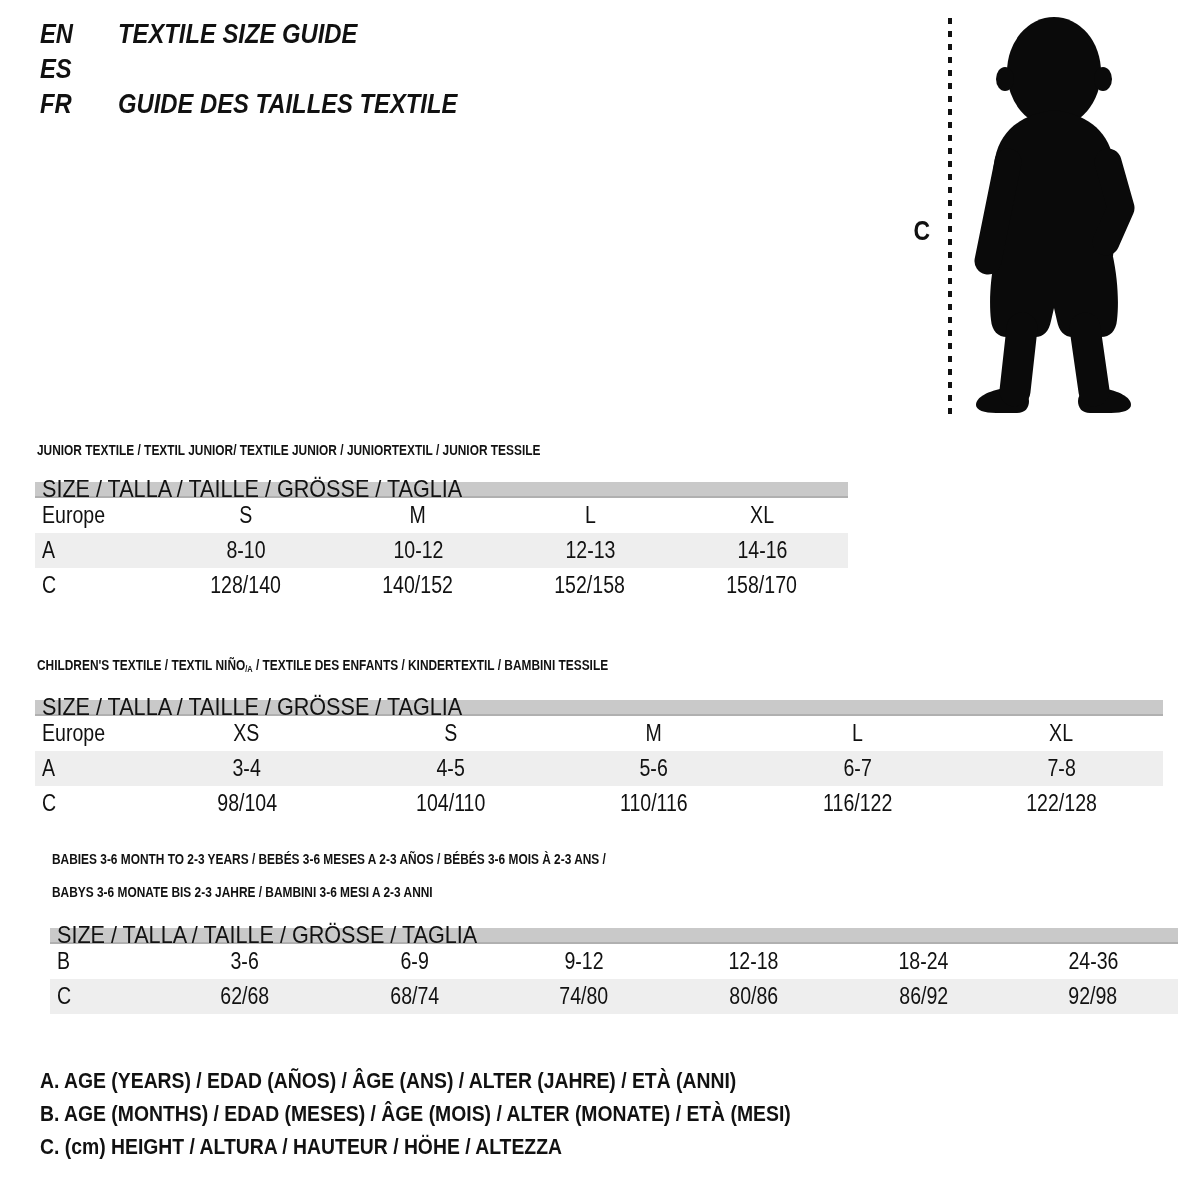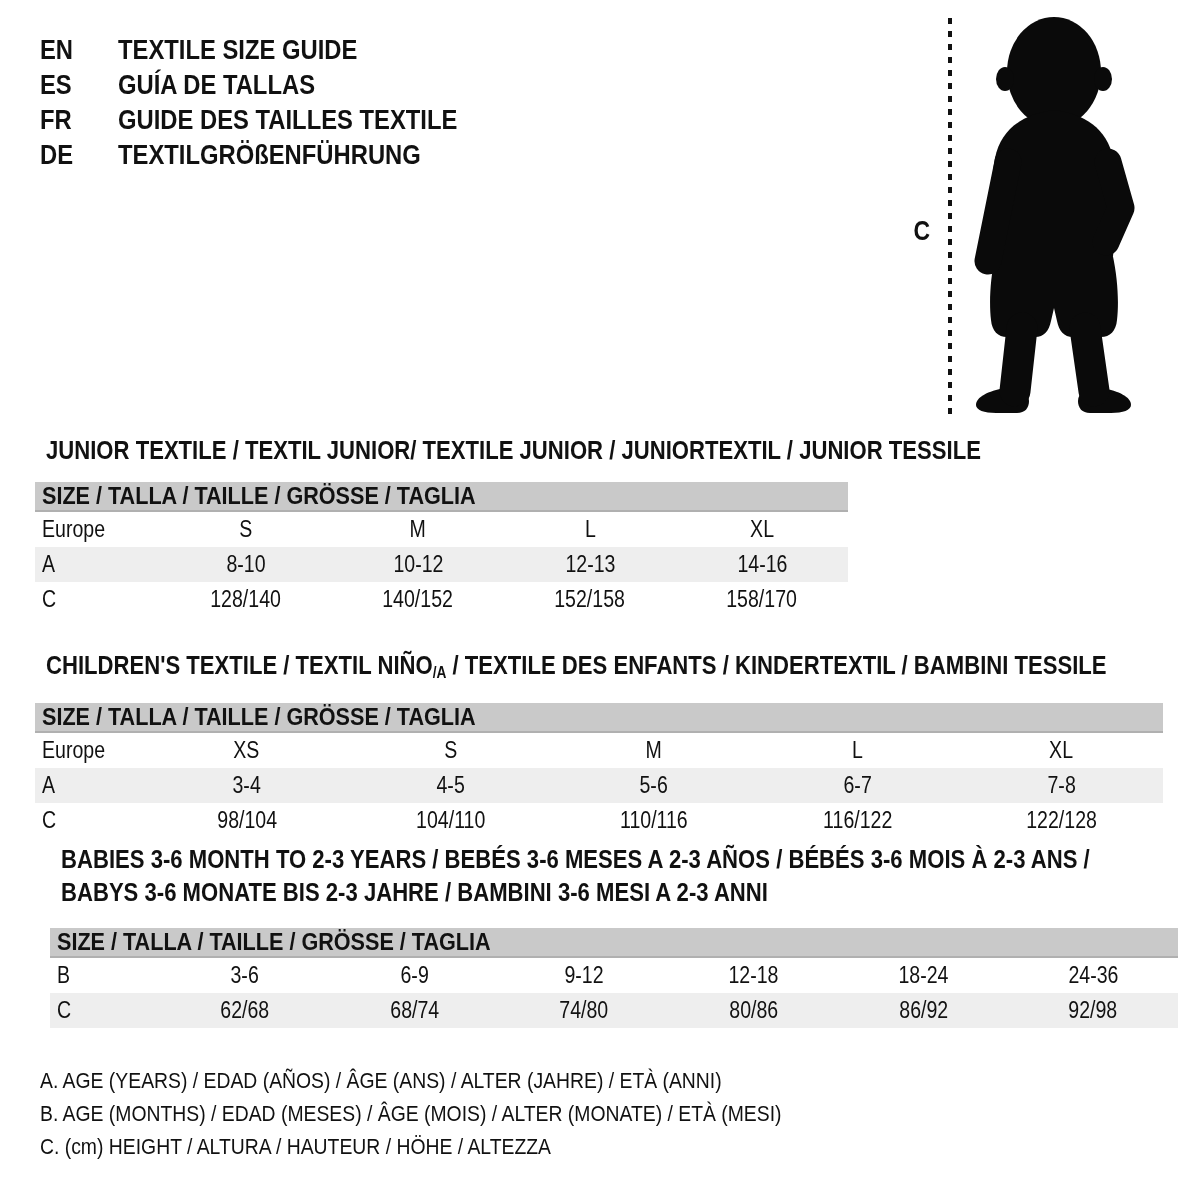--- a/index.html
+++ b/index.html
@@ -10,78 +10,73 @@
     color:#111111;
     overflow:hidden;
   }
   .page { position:relative; width:1200px; height:1200px; }
 
   
   .cnd-l { display:inline-block; transform:scaleX(.85); transform-origin:0 50%; white-space:nowrap; }
   .cnd-c { display:inline-block; transform:scaleX(.85); transform-origin:50% 50%; white-space:nowrap; }
 
   
-  .langs { position:absolute; left:40px; top:32px; }
+  .langs { position:absolute; left:40px; top:16px;font-style:italic; }
   .lang-row { display:grid; grid-template-columns:78px auto; height:35px; align-items:center;
               font-weight:700; font-size:28px; }
 
   
   .figure-line { position:absolute; left:948px; top:18px; width:4px; height:397px;
                  background:repeating-linear-gradient(to bottom,#111 0 6px,transparent 6px 13px); }
   .figure-label { position:absolute; left:912px; top:216px; font-size:27px; font-weight:700; }
   .toddler { position:absolute; left:966px; top:14px; }
 
   
   .sec { position:absolute; }
   #sec-junior   { left:35px; top:434px; width:813px; }
   #sec-children { left:35px; top:649px; width:1128px; }
   #sec-babies   { left:50px; top:843px; width:1128px; }
 
-  .sec-title { margin-left:11px; font-weight:700; font-size:26px; line-height:33px; }
+  .sec-title { margin-left:2px; font-weight:700; font-size:14px; line-height:33px; }
   .sec-title .subscript { font-size:0.62em; vertical-align:-0.22em; }
 
   #sec-junior   .tbl { margin-top:15px; }
   #sec-children .tbl { margin-top:14px; }
   #sec-babies   .tbl { margin-top:19px; }
 
-  .tbl-head { height:30px; box-sizing:border-box; background:var(--header-bar,#c9c9c9);
+  .tbl-head { height:16px; box-sizing:border-box; background:var(--header-bar,#c9c9c9);
               border-bottom:2px solid #b0b0b0; display:flex; align-items:center;
-              padding-left:7px; font-weight:700; font-size:24px; }
+              padding-left:7px; font-weight:400; font-size:24px; }
   .tbl-head .cnd-l { transform:scaleX(.9); }
   .tbl-row { height:35px; display:grid; align-items:center; font-size:23px; }
   .tbl-row.shaded { background:var(--row-shaded,#eeeeee); }
   .cell-label { padding-left:7px; }
   .cell-val { text-align:center; }
 
   
   .legend { position:absolute; left:40px; top:1064px; }
-  .legend-line { height:33px; font-weight:400; font-size:22px; line-height:33px; }
+  .legend-line { height:33px; font-weight:700; font-size:22px; line-height:33px; }
   .legend-line .cnd-l { transform:scaleX(.88); }
 </style>
 </head>
 <body>
 
 <div class="page">
 
   <div class="langs">
       <div class="lang-row">
         <span><span class="cnd-l">EN</span></span>
         <span><span class="cnd-l">TEXTILE SIZE GUIDE</span></span>
       </div>
       <div class="lang-row">
         <span><span class="cnd-l">ES</span></span>
-        <span><span class="cnd-l">GUÍA DE TALLAS</span></span>
       </div>
       <div class="lang-row">
         <span><span class="cnd-l">FR</span></span>
         <span><span class="cnd-l">GUIDE DES TAILLES TEXTILE</span></span>
-      </div>
-      <div class="lang-row">
-        <span><span class="cnd-l">DE</span></span>
-        <span><span class="cnd-l">TEXTILGRÖßENFÜHRUNG</span></span>
       </div>
     </div>
 
   <div class="figure-line"></div>
   <div class="figure-label"><span class="cnd-c">C</span></div>
 
   <svg class="toddler" width="172" height="400" viewBox="0 0 172 400" aria-hidden="true">
     <g fill="#0a0a0a" stroke="none">
       <ellipse cx="88" cy="58" rx="47" ry="55"></ellipse>
       <ellipse cx="39" cy="65" rx="9" ry="12"></ellipse>

